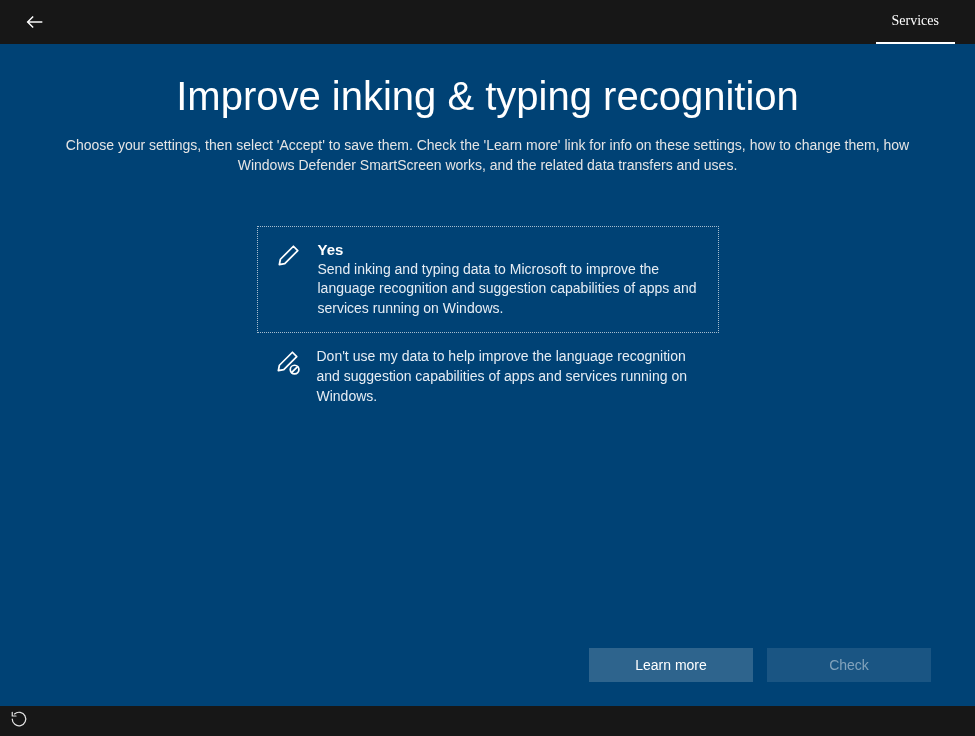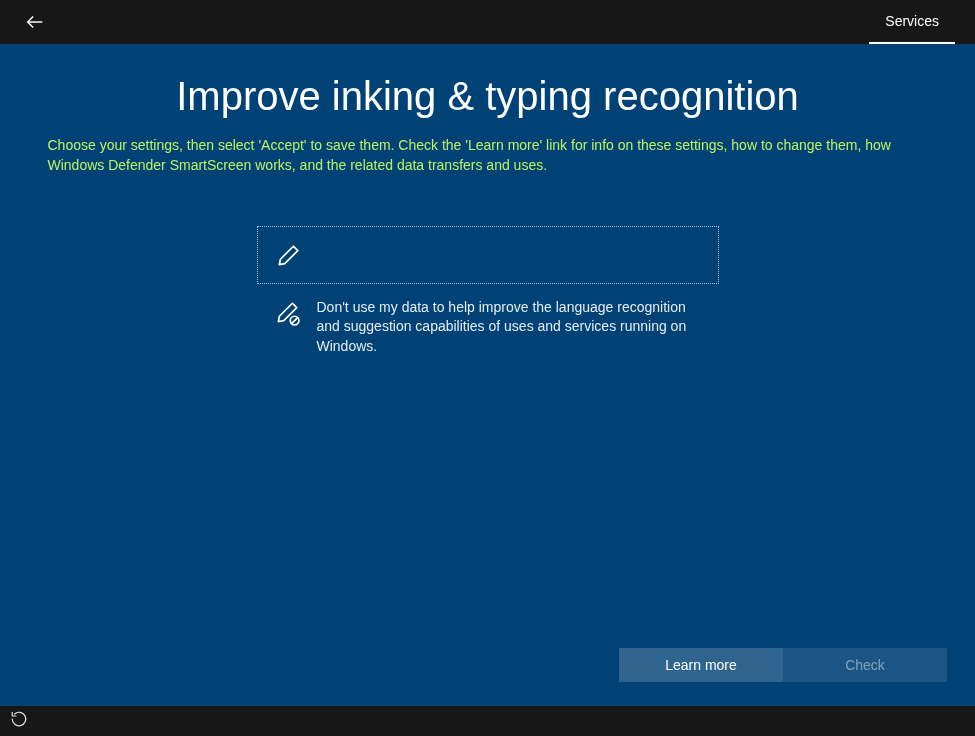--- a/index.html
+++ b/index.html
@@ -44,43 +44,44 @@
       padding: 0 16px;
       display: flex;
       align-items: center;
       border-bottom: 2px solid transparent;
       cursor: pointer;
       height: 100%;
     }
     .tab.active {
       border-bottom: 2px solid #fff;
       color: #fff;
+      font-family: Liberation Serif, serif;
     }
     .main {
       position: absolute;
       top: 44px;
       left: 0;
       right: 0;
       bottom: 30px;
       background: #004275;
       color: #fff;
       padding: 30px 40px 0 40px;
     }
     .title {
       font-size: 40px;
       font-weight: 300;
       text-align: center;
       margin-bottom: 14px;
     }
     .subtitle {
       font-size: 14px;
       font-weight: 400;
-      text-align: left;
+      text-align: center;
       line-height: 1.45;
-      color: #bef264;
+      color: #e5e5e5;
       max-width: 880px;
       margin: 16px auto;
     }
     .options {
       width: 462px;
       margin: 50px auto 0 auto;
     }
     .option {
       display: flex;
       gap: 16px;
@@ -108,23 +109,24 @@
       font-weight: 600;
       margin-bottom: 2px;
     }
     .option-desc {
       font-size: 14px;
       line-height: 1.4;
       color: #e6edf4;
     }
     .footer-buttons {
       position: absolute;
-      right: 28px;
+      right: 44px;
       bottom: 24px;
       display: flex;
+      gap: 14px;
       margin-top: 46px;
     }
     .btn {
       width: 164px;
       height: 34px;
       display: flex;
       align-items: center;
       justify-content: center;
       font-size: 14px;
       cursor: pointer;
@@ -178,32 +180,36 @@
   <p class="subtitle">Choose your settings, then select 'Accept' to save them. Check the 'Learn more' link for info on these settings, how to change them, how Windows Defender SmartScreen works, and the related data transfers and uses.</p>
 
   <div class="options">
 
     <div class="option selected">
       <div class="option-icon">
         <svg viewBox="0 0 24 24" fill="none" stroke="#fff" stroke-width="1.6" stroke-linecap="round" stroke-linejoin="round">
           <path d="M17 3l4 4L9 19l-5 1 1-5L17 3z"></path>
         </svg>
       </div>
+      <div class="option-body">
+        <div class="option-title">Yes</div>
+        <div class="option-desc">Send inking and typing data to Microsoft to improve the language recognition and suggestion capabilities of apps and services running on Windows.</div>
+      </div>
     </div>
 
     <div class="option">
       <div class="option-icon">
         <svg viewBox="0 0 24 24" fill="none" stroke="#fff" stroke-width="1.6" stroke-linecap="round" stroke-linejoin="round">
           <path d="M17 3l4 4L9 19l-5 1 1-5L17 3z"></path>
           <circle cx="19" cy="19" r="4"></circle>
           <line x1="16.2" y1="21.8" x2="21.8" y2="16.2"></line>
         </svg>
       </div>
       <div class="option-body">
-        <div class="option-desc">Don't use my data to help improve the language recognition and suggestion capabilities of uses and services running on Windows.</div>
+        <div class="option-desc">Don't use my data to help improve the language recognition and suggestion capabilities of apps and services running on Windows.</div>
       </div>
     </div>
 
   </div>
 
   <div class="footer-buttons">
     <div class="btn btn-secondary">Learn more</div>
     <div class="btn btn-primary">Check</div>
   </div>
 </div>

